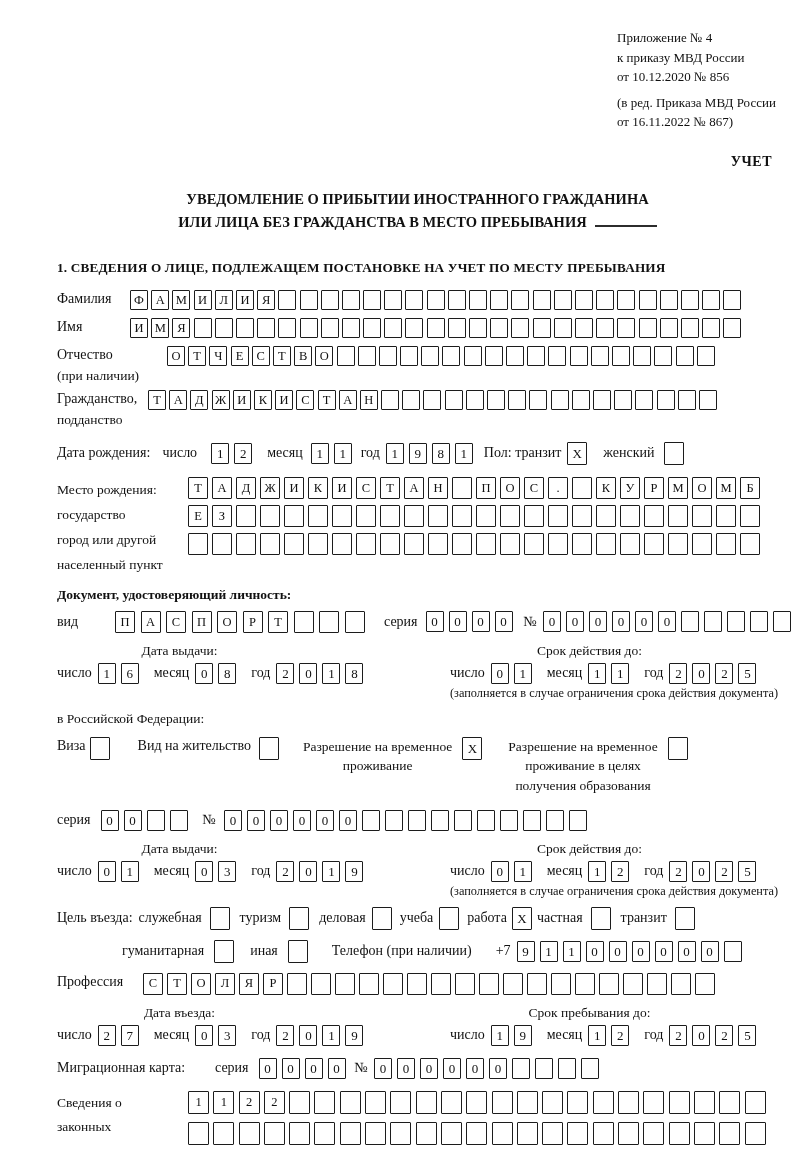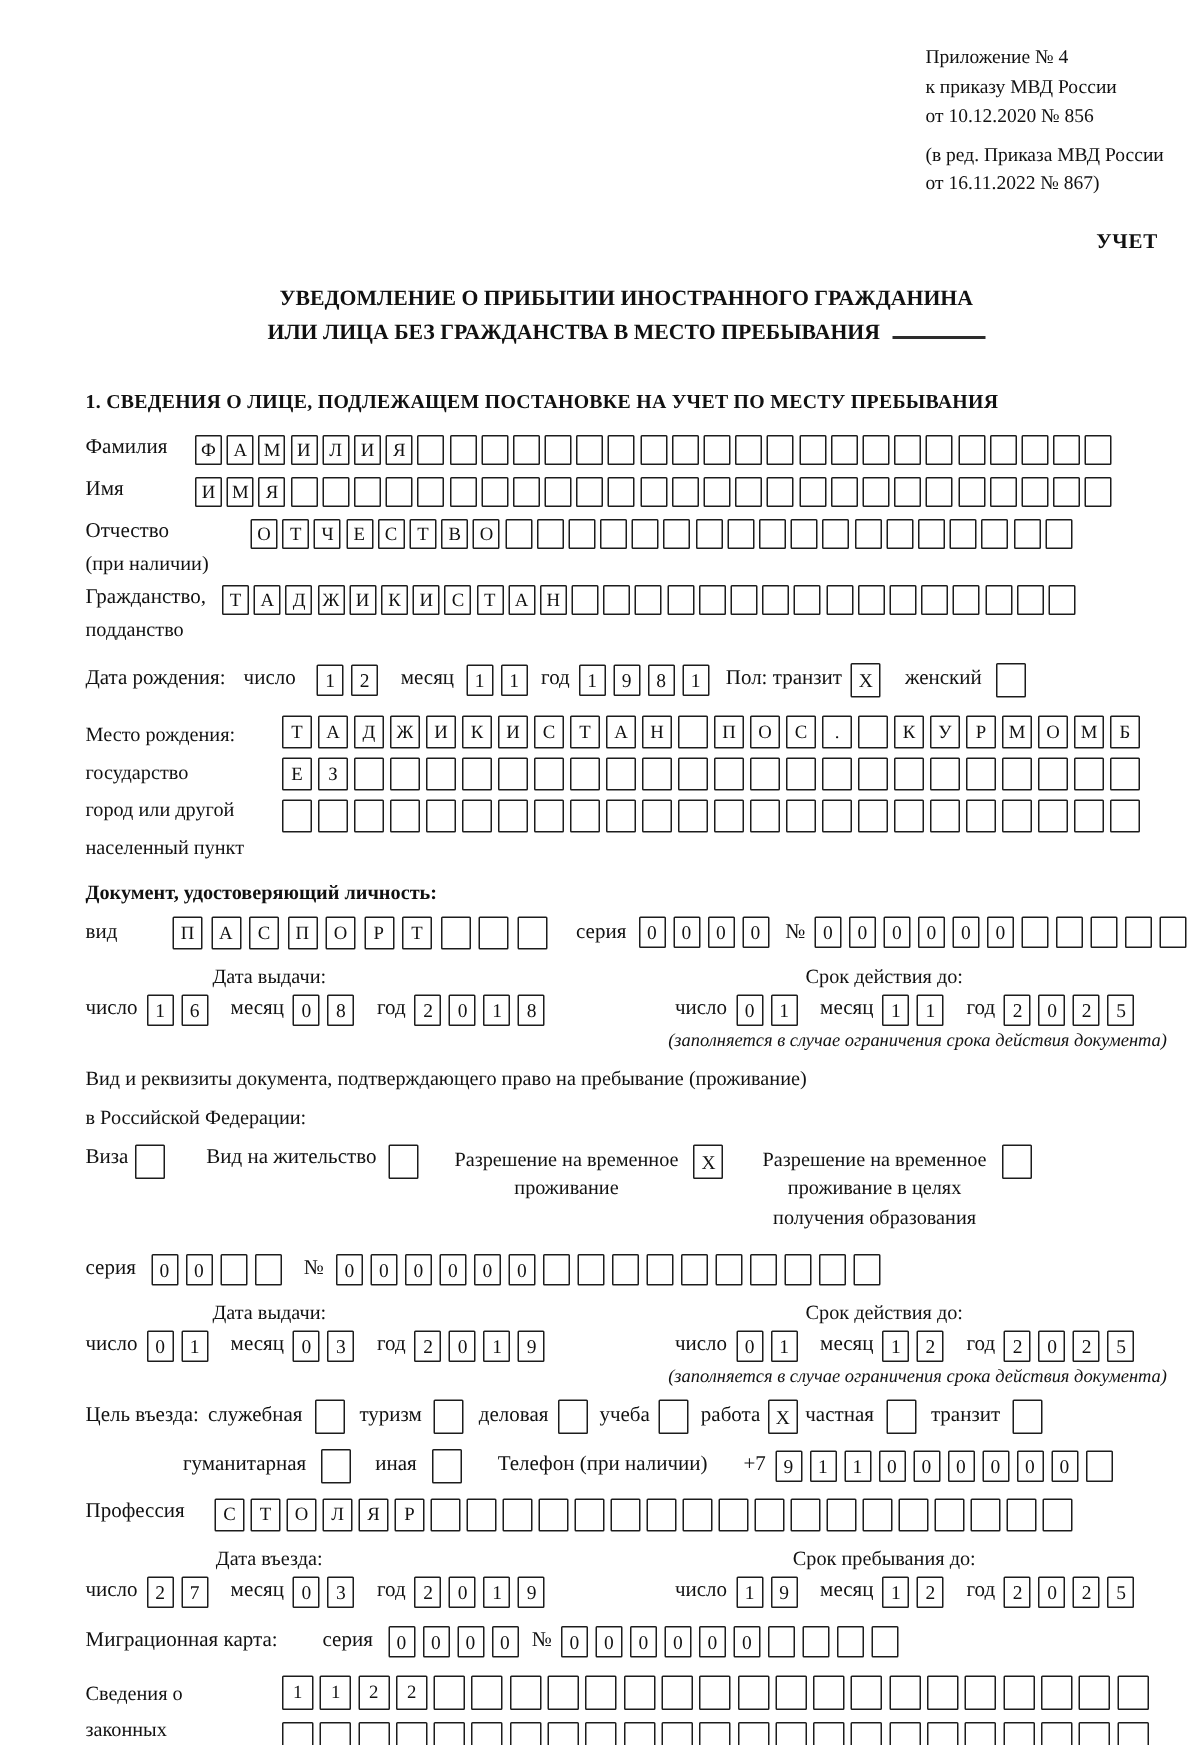--- a/index.html
+++ b/index.html
@@ -25,21 +25,21 @@
   .cb{width:20px;height:23px;margin-right:0;font-size:13px;}
   .label-col{flex-shrink:0;}
   .note{font-size:13.5px;}
   .center-bold{font-weight:bold;font-size:13.5px;margin:10px 0 6px 0;}
   .date-pair{display:flex;margin:10px 0 2px 0;}
   .date-group{width:355px;}
   .date-title{text-align:center;font-size:13.5px;margin-bottom:4px;}
   .date-fields{display:flex;align-items:center;}
   .date-fields .lbl{margin-right:6px;}
   .date-fields .cells{margin-right:10px;}
-  .footnote-right{text-align:right;font-size:12.3px;margin:2px 0 8px 0;font-style:italic;}
+  .footnote-right{text-align:right;font-size:12.3px;margin:2px 0 8px 0;}
   .plain-line{font-size:13.5px;margin:10px 0 2px 0;}
   .opt{display:flex;align-items:flex-start;margin-right:14px;}
   .opt .lbl{margin-right:8px;}
   .opt-lines{text-align:center;font-size:13.5px;line-height:1.45;margin-right:10px;}
   .ml-label{font-size:13.5px;line-height:25px;width:131px;flex-shrink:0;}
   .rep-label{font-size:13.5px;line-height:24px;width:131px;flex-shrink:0;}
   .stack > .cells{margin-bottom:6px;}
 </style>
 </head>
 <body>
@@ -401,21 +401,20 @@
             <span class="cell">2</span>
             <span class="cell">0</span>
             <span class="cell">2</span>
             <span class="cell">5</span>
           </span>
       </div>
     </div>
   </div>
   <div class="footnote-right">(заполняется в случае ограничения срока действия документа)</div>
 
-  <div class="plain-line">Вид и реквизиты документа, подтверждающего право на пребывание (проживание)</div>
   <div class="plain-line">в Российской Федерации:</div>
 
   <div class="row" style="margin-top:10px">
     <div class="opt">
       <span class="lbl" style="margin-right:4px">Виза</span>
       <span class="cells">
           <span class="cell cb"></span>
         </span>
     </div>
     <div class="opt" style="margin-left:14px">

